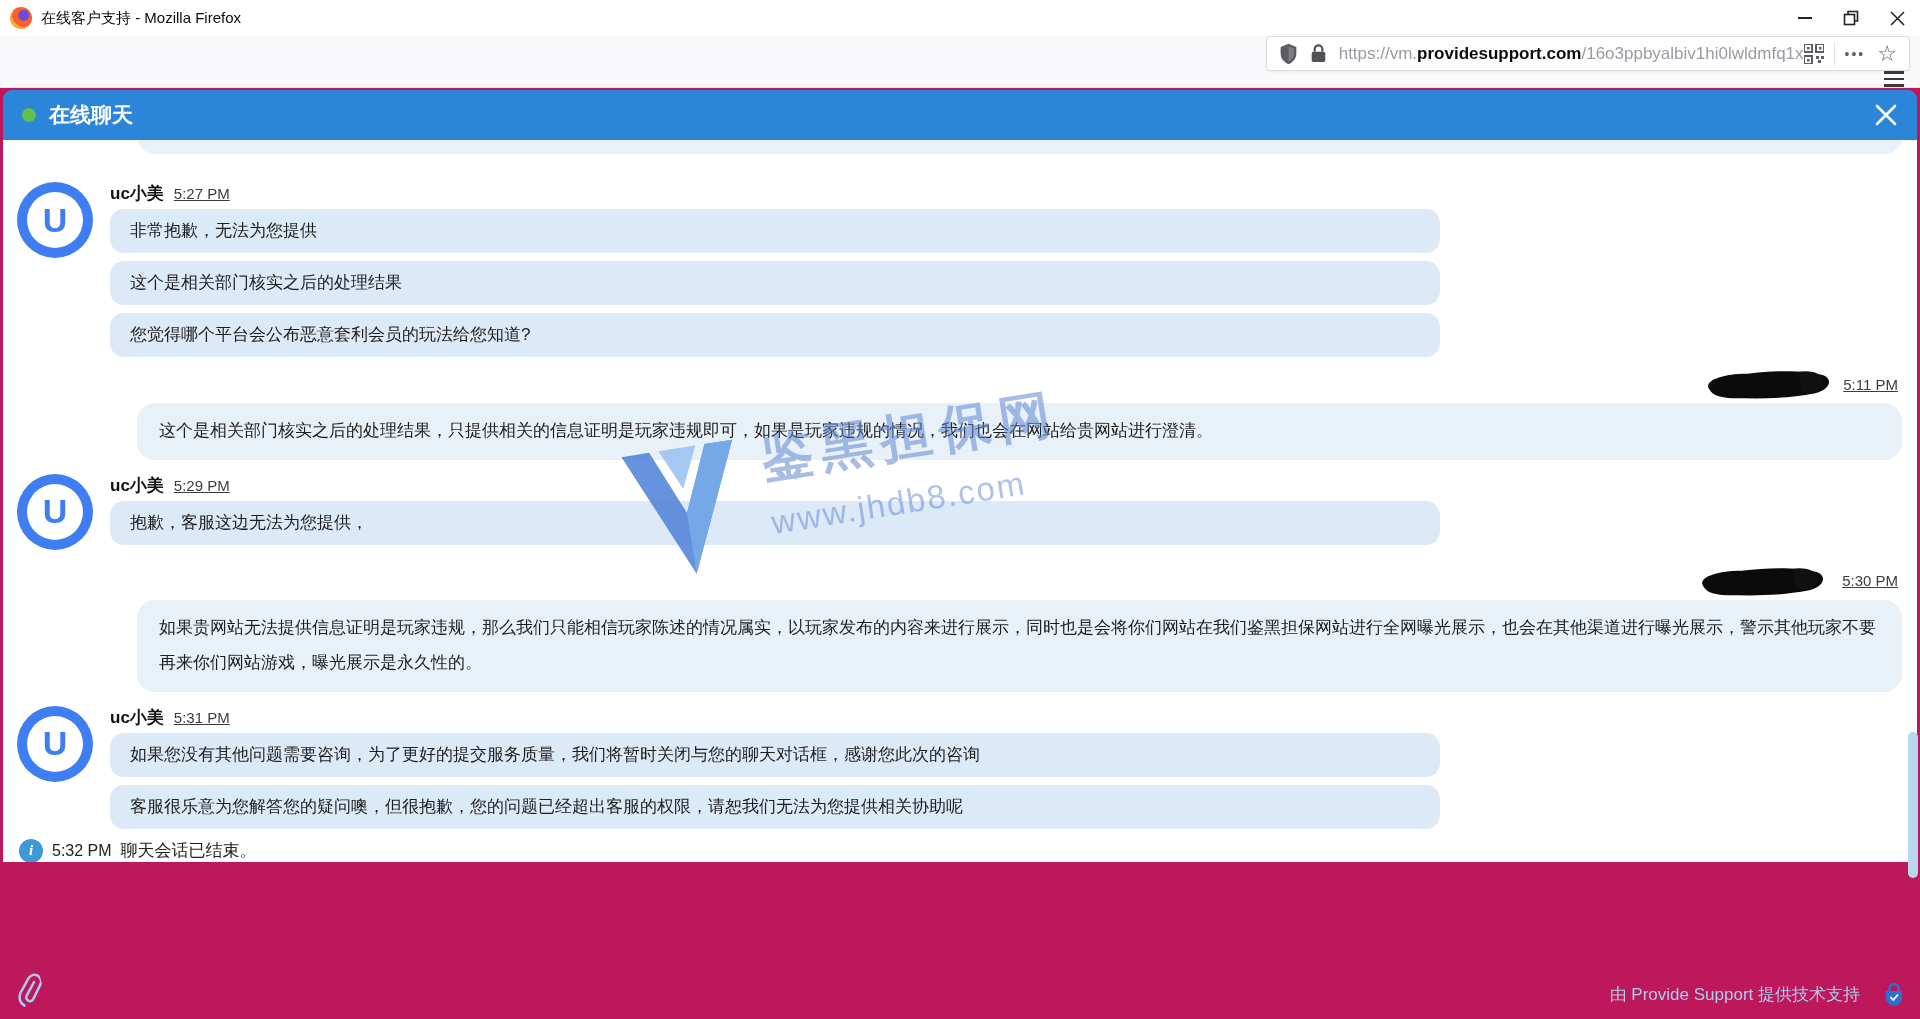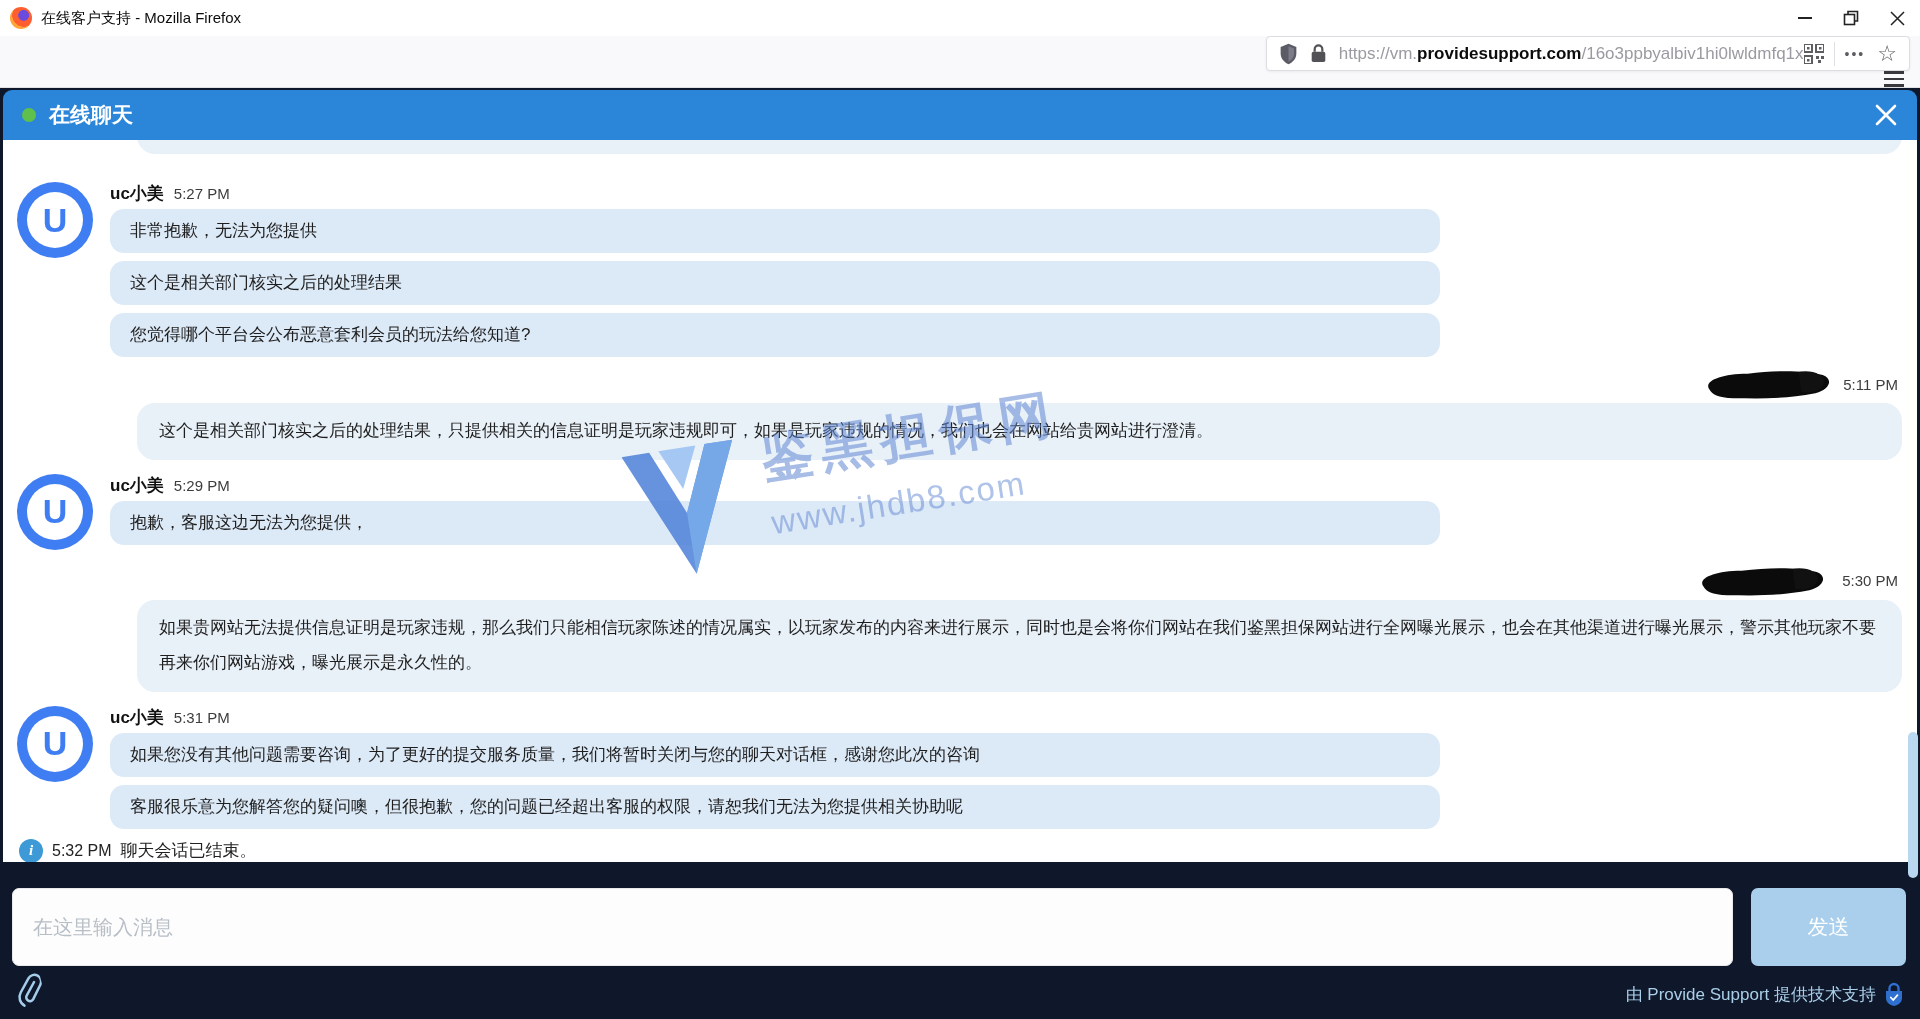--- a/index.html
+++ b/index.html
@@ -1,18 +1,18 @@
 <!DOCTYPE html>
 <html><head>
 <meta charset="utf-8">
 <style>
   * { box-sizing: border-box; margin:0; padding:0; }
   html,body { width:1920px; height:1019px; overflow:hidden; background:#fff;
               font-family:"Liberation Sans", sans-serif; }
-  .screen { position:relative; width:1920px; height:1019px; background:#0f172a; }
+  .screen { position:relative; width:1920px; height:1019px; background:#be185d; }
 
   
   .titlebar { position:absolute; top:0; left:0; right:0; height:36px; background:#ffffff;
               display:flex; align-items:center; }
   .ff-icon { width:22px; height:22px; border-radius:50%; margin-left:10px;
              background: radial-gradient(circle at 62% 38%, #6a4bdc 0 26%, #ff5f2e 30% 58%, #ffa436 60% 86%, #ffd567 88% 100%); }
   .win-title { margin-left:9px; font-size:15px; color:#0c0c0d; }
   .win-controls { margin-left:auto; display:flex; height:36px; }
   .win-btn { width:46px; height:36px; display:flex; align-items:center; justify-content:center; cursor:pointer; }
   .min-bar { width:14px; height:2px; background:#222; }
@@ -46,21 +46,21 @@
   .group { margin-left:14px; margin-right:15px; }
   .agent-group { display:flex; align-items:flex-start; }
   .avatar { width:76px; height:76px; border-radius:50%; background:#3f7df2; flex:0 0 auto;
             display:flex; align-items:center; justify-content:center; }
   .avatar-inner { width:56px; height:56px; border-radius:50%; background:#fff;
                   display:flex; align-items:center; justify-content:center;
                   font-weight:bold; font-size:34px; color:#3f7df2; }
   .agent-col { margin-left:17px; width:1330px; }
   .name-row { display:flex; align-items:baseline; gap:10px; margin-bottom:4px; }
   .sender-name { font-weight:bold; font-size:17px; color:#111; }
-  .msg-time { font-size:15px; color:#3c3c3c; }
+  .msg-time { font-size:15px; color:#3c3c3c;text-decoration:underline; }
   .a-bubble { background:#dce9f7; border-radius:14px; padding:10px 20px; font-size:17px;
               line-height:24px; color:#1e1e1e; margin-bottom:8px; }
   .a-bubble:last-child { margin-bottom:0; }
 
   .visitor-group .v-name-row { display:flex; align-items:center; justify-content:flex-end; gap:10px;
                                margin-bottom:4px; margin-right:4px; }
   .redact-blob { display:block; transform:rotate(-2deg); }
   .v-bubble { margin-left:120px; background:#e8f0f8; border-radius:18px; padding:11px 22px;
               font-size:17px; line-height:2.05; color:#1e1e1e; }
 
@@ -86,21 +86,21 @@
   .input-row { position:absolute; top:888px; left:12px; right:14px; height:78px; display:flex; gap:18px; }
   .msg-input { flex:1; height:78px; border:1px solid #e9e9ec; border-radius:7px; background:#fdfdfd;
                font-size:20px; padding:0 20px; color:#333; outline:none;
                font-family:"Liberation Sans", sans-serif; }
   .msg-input::placeholder { color:#b7bec6; }
   .send-btn { width:155px; height:78px; border:none; border-radius:7px; background:#a9cfec;
               color:#fff; font-size:21px; cursor:pointer; font-family:"Liberation Sans", sans-serif; }
   .chat-footer { position:absolute; top:972px; left:14px; right:16px; height:44px;
                  display:flex; align-items:center; }
   .clip-btn { cursor:pointer; transform:rotate(-14deg); }
-  .powered { margin-left:auto; display:flex; align-items:center; gap:8px; cursor:pointer; }
+  .powered { margin-left:auto; display:flex; align-items:center; gap:24px; cursor:pointer; }
   .powered-text { font-size:17px; color:#a9cfe9; }
 </style>
 </head>
 <body>
 
 <div class="screen">
 
   <div class="titlebar">
     <span class="ff-icon"></span>
     <span class="win-title">在线客户支持 - Mozilla Firefox</span>
@@ -254,24 +254,20 @@
       </svg>
       <div class="wm-text">
         <div class="wm-title">鉴黑担保网</div>
         <div class="wm-url">www.jhdb8.com</div>
       </div>
     </div>
   </div>
 
   <div class="scroll-thumb"></div>
 
-  <div class="input-row">
-    <input class="msg-input" type="text" placeholder="在这里输入消息" style="">
-    <button class="send-btn">发送</button>
-  </div>
 
   <div class="chat-footer">
     <span class="clip-btn">
       <svg width="30" height="36" viewBox="0 0 24 30">
         <path d="M18.5 8 L9.8 17.5 a3.1 3.1 0 0 0 4.6 4.2 L23 11.5 a5.6 5.6 0 0 0 -8.3 -7.6 L5.6 13.8 a8.1 8.1 0 0 0 0.4 11.4" fill="none" stroke="#a5cce9" stroke-width="2.1" stroke-linecap="round"></path>
       </svg>
     </span>
     <span class="powered">
       <span class="powered-text">由 Provide Support 提供技术支持</span>
       <svg width="20" height="24" viewBox="0 0 20 24">

